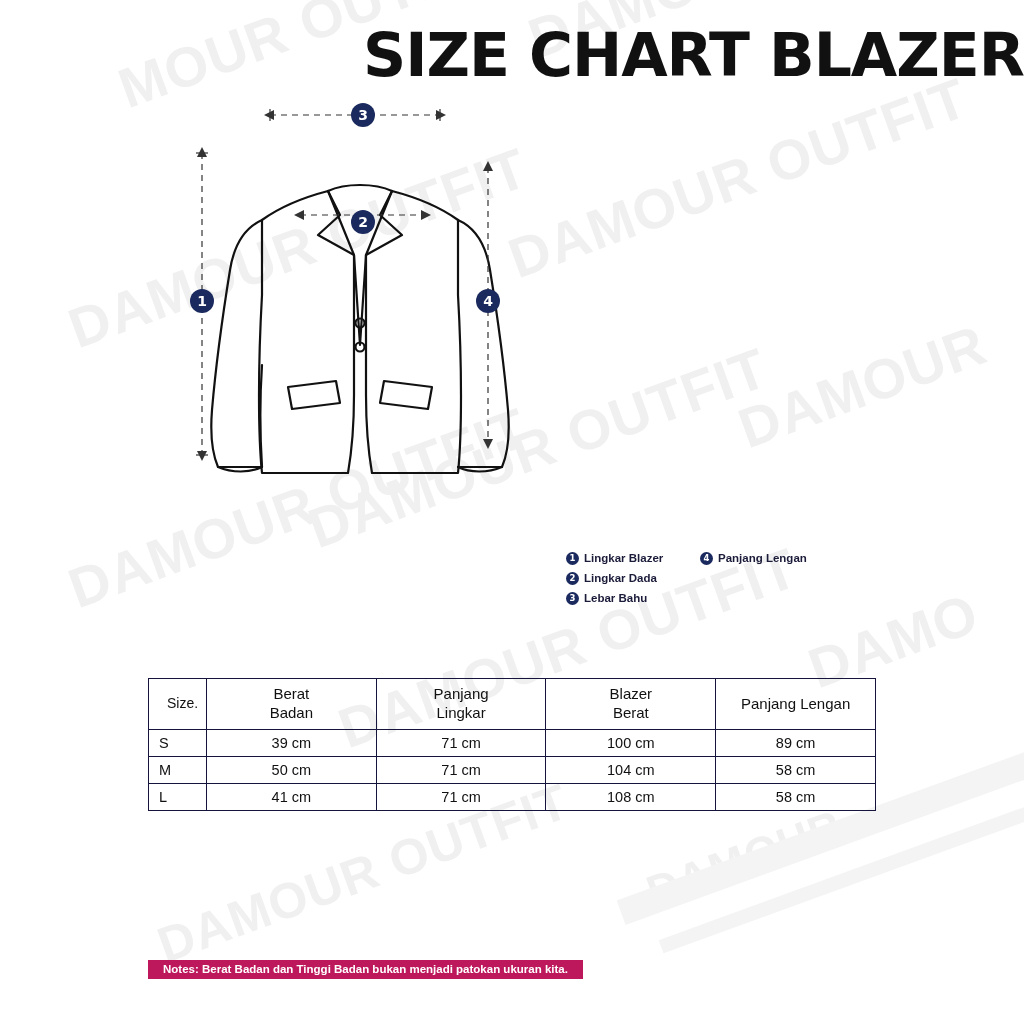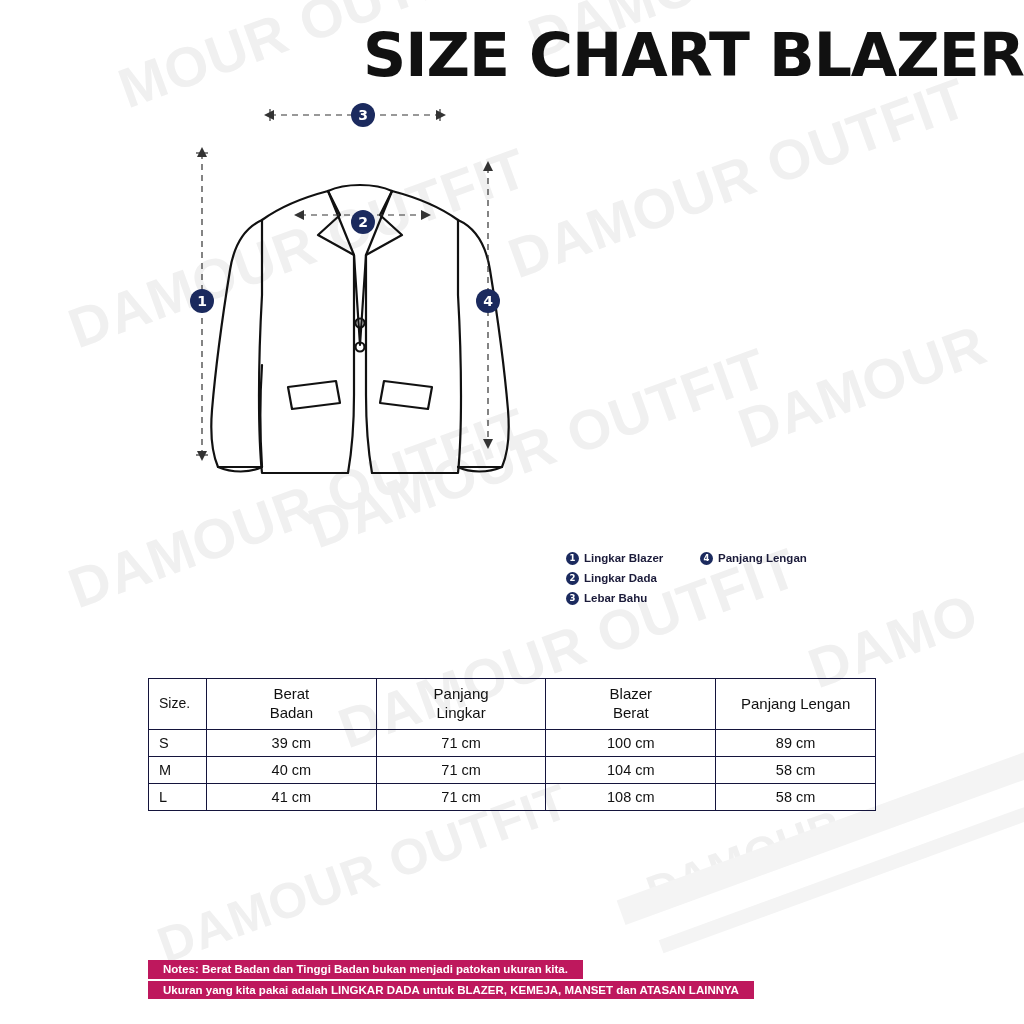--- a/index.html
+++ b/index.html
@@ -136,21 +136,21 @@
     font-weight: normal;
     color: #111;
   }
   thead th {
     height: 48px;
     line-height: 1.25;
     font-size: 15px;
   }
   thead th.size-col {
     text-align: left;
-    padding-left: 10px;
+    padding-left: 18px;
     font-size: 14px;
   }
   tbody td {
     height: 24px;
     font-size: 14.5px;
   }
   tbody td.size-col {
     text-align: left;
     padding-left: 10px;
   }
@@ -324,32 +324,31 @@
     <tbody>
       <tr>
         <td class="size-col">S</td>
         <td>39 cm</td>
         <td>71 cm</td>
         <td>100 cm</td>
         <td>89 cm</td>
       </tr>
       <tr>
         <td class="size-col">M</td>
-        <td>40 cm</td>
+        <td>50 cm</td>
         <td>71 cm</td>
         <td>104 cm</td>
         <td>58 cm</td>
       </tr>
       <tr>
         <td class="size-col">L</td>
         <td>41 cm</td>
         <td>71 cm</td>
         <td>108 cm</td>
         <td>58 cm</td>
       </tr>
     </tbody>
   </table>
 </div>
 
 <div class="notes">
   <div class="note-line">Notes: Berat Badan dan Tinggi Badan bukan menjadi patokan ukuran kita.</div><br>
-  <div class="note-line">Ukuran yang kita pakai adalah LINGKAR DADA untuk BLAZER, KEMEJA, MANSET dan ATASAN LAINNYA</div>
 </div>
 
 </body></html>

